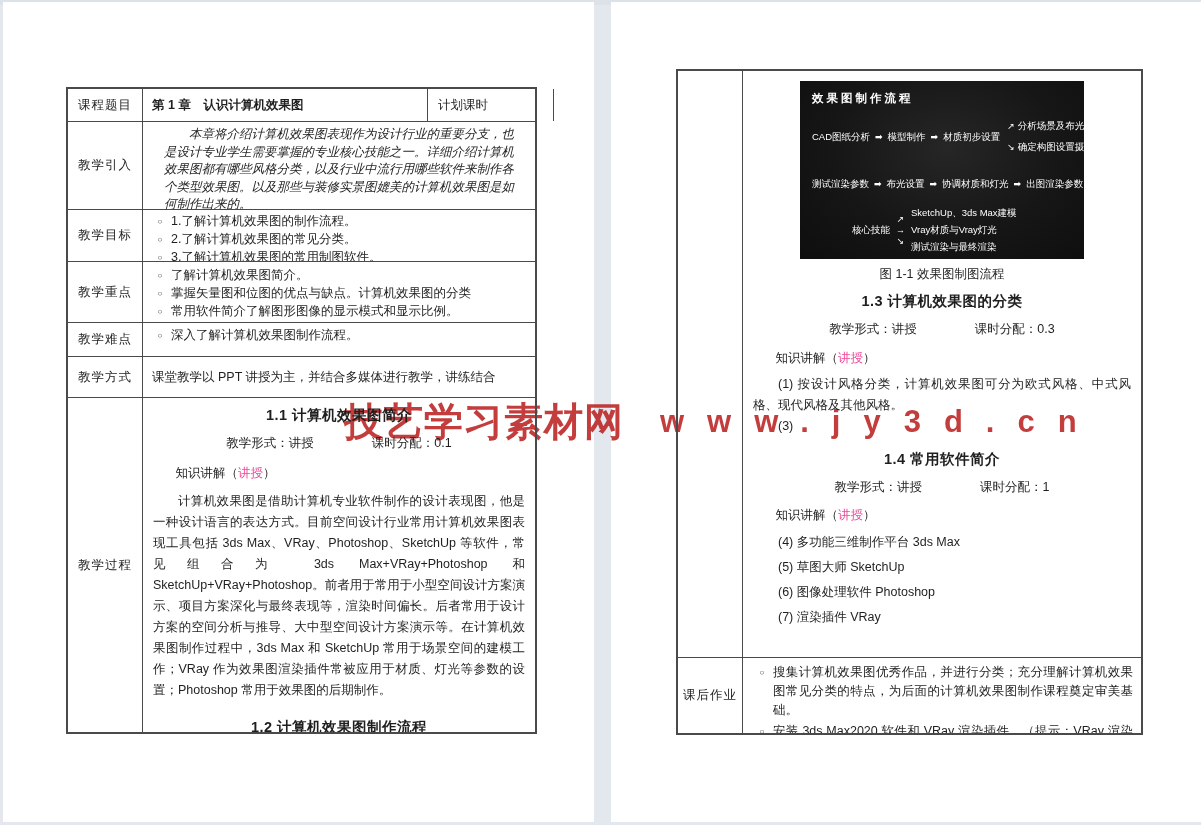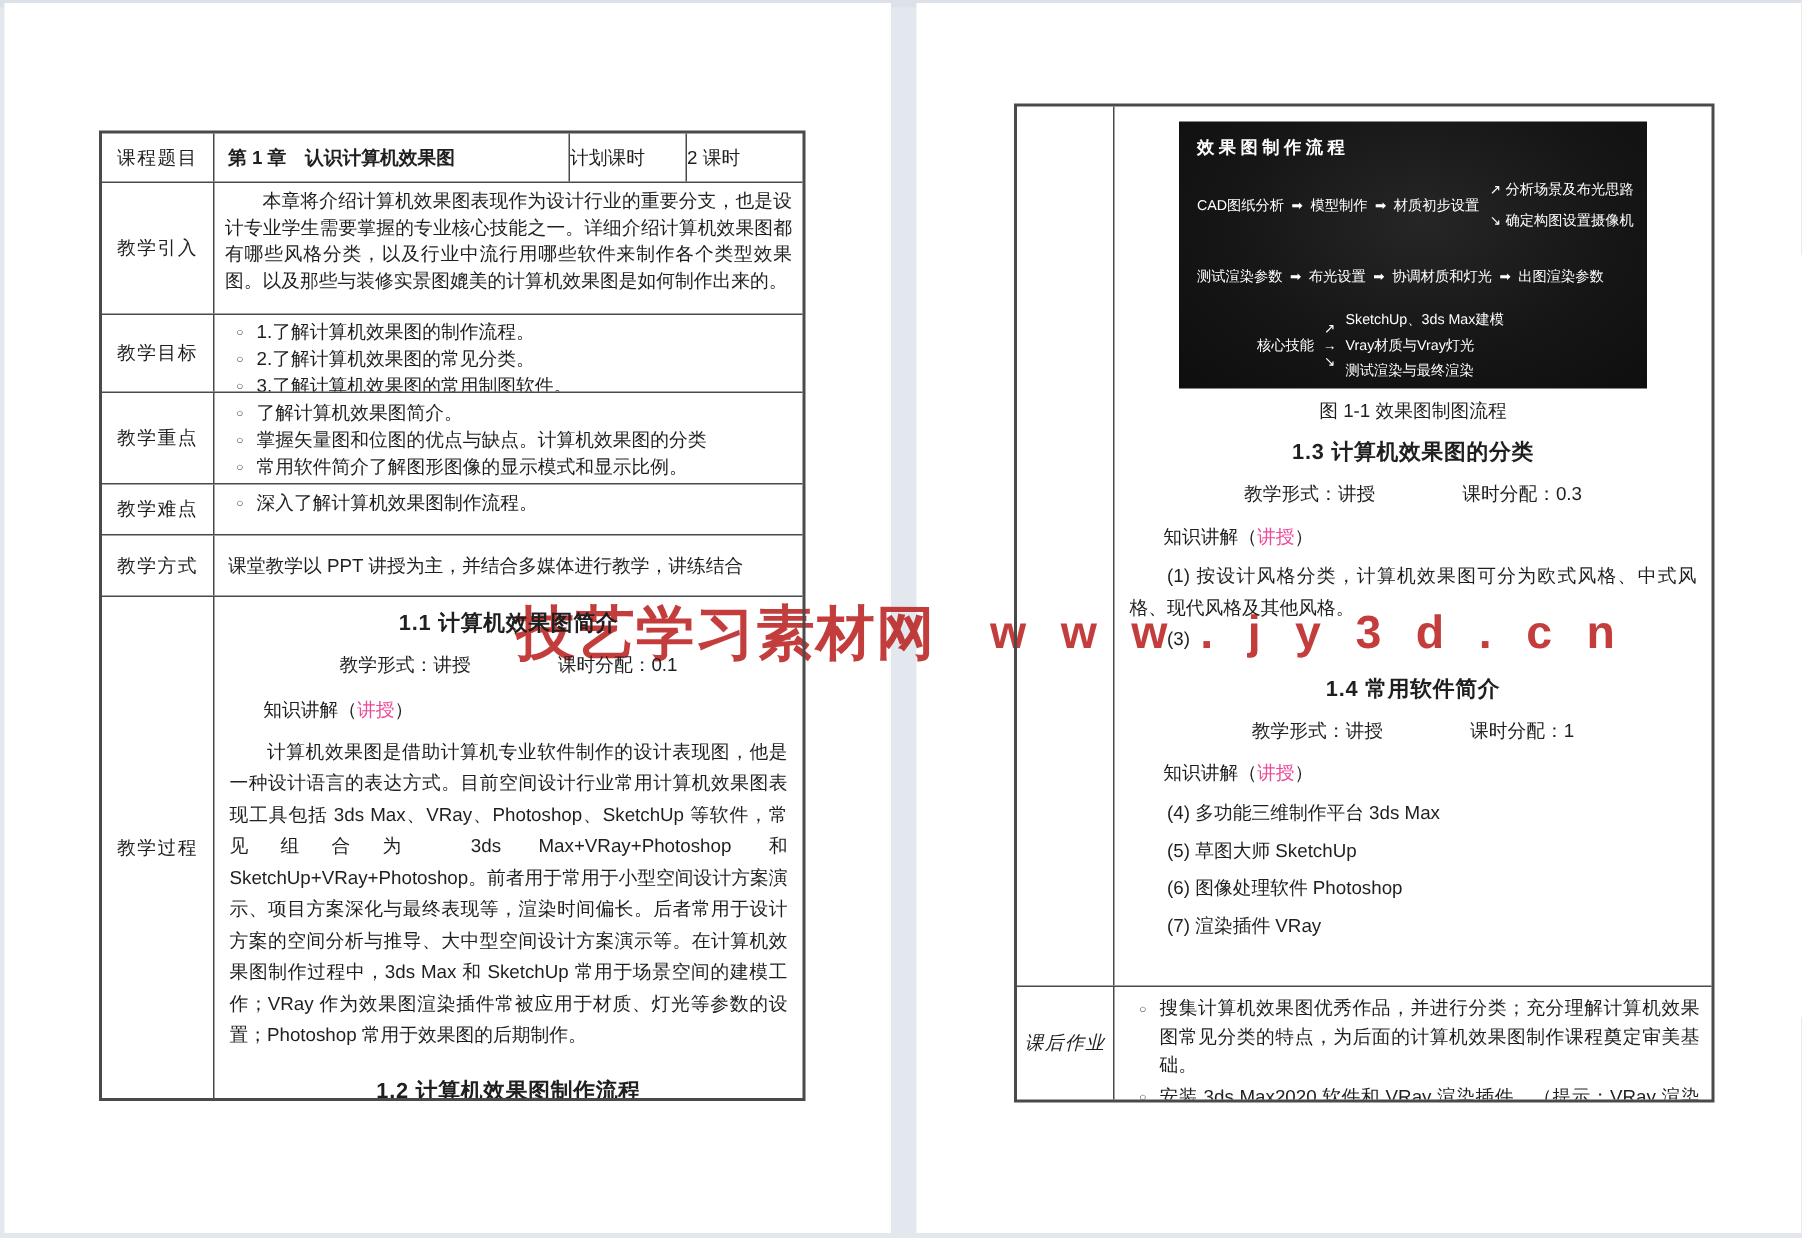--- a/index.html
+++ b/index.html
@@ -11,66 +11,66 @@
   .page-left{left:3px;width:591px;}
   .page-right{left:611px;width:590px;}
   .gap{position:absolute;left:594px;top:5px;width:17px;height:820px;background:#e3e8ee;}
 
   .tbl{position:relative;z-index:2;border:2px solid #4a4a4a;color:#1f1f1f;font-size:12.5px;}
   .trow{display:flex;border-top:1px solid #4a4a4a;box-sizing:border-box;}
   .trow:first-child{border-top:none;}
   .tcell{box-sizing:border-box;border-left:1px solid #4a4a4a;overflow:hidden;}
   .tcell:first-child{border-left:none;}
   .lblcell{display:flex;align-items:center;justify-content:center;letter-spacing:1px;}
-  .padcell{padding:4px 7px;}
+  .padcell{padding:4px 21px;font-style:italic;}
 
   
   .lt-c1{width:74px;flex:none;}
   .lt-c2{width:237px;flex:none;}
   .lt-c3{width:78px;flex:none;}
   .lt-c4{flex:1;}
   .lt-wide{flex:1;}
 
   .title-cell{display:flex;align-items:center;padding-left:9px;font-weight:700;}
-  .plain-cell{display:flex;align-items:center;}
+  .plain-cell{display:flex;align-items:center;padding-left:10px;margin-left:48px;}
 
   .intro-p{line-height:17.6px;text-align:justify;text-indent:2em;}
 
   .b-line{display:flex;align-items:flex-start;line-height:17px;margin:1px 0;}
   .blt{flex:none;width:22px;text-align:center;font-size:8px;line-height:17px;color:#333;}
   .btxt{flex:1;text-align:justify;}
 
   .center-cell{display:flex;align-items:center;}
 
   .proc-cell{padding:0 10px;}
   .sec-head{text-align:center;font-weight:700;font-size:14.5px;letter-spacing:.5px;}
   .ft-line{display:flex;justify-content:center;gap:58px;}
   .kn-line{padding-left:1.8em;}
   .red{color:#ec4899;}
   .body-p{text-indent:2em;text-align:justify;line-height:21px;}
   .num-p{text-indent:2em;text-align:justify;line-height:21px;}
 
   
-  .figure{width:312px;height:178px;margin:10px auto 0 auto;color:#fff;
+  .figure{width:284px;height:178px;margin:10px auto 0 auto;color:#fff;
           background:radial-gradient(ellipse at 52% 38%, #262626 0%, #161616 55%, #0e0e0e 100%);
           box-sizing:border-box;padding:10px 8px 8px 12px;font-size:9.5px;position:relative;}
   .fig-title{font-size:11.5px;font-weight:700;letter-spacing:3px;}
   .fig-row{display:flex;align-items:center;white-space:nowrap;gap:5px;}
   .fig-row1{margin-top:14px;}
   .fig-row2{margin-top:24px;}
   .fa{font-size:9px;line-height:1;}
   .branch{display:flex;flex-direction:column;gap:8px;margin-left:2px;}
   .branch > div{display:flex;align-items:center;gap:3px;}
   .core{display:flex;align-items:center;margin-top:16px;margin-left:40px;gap:6px;}
   .core-arrows{display:flex;flex-direction:column;gap:2px;align-items:center;}
   .core-items{display:flex;flex-direction:column;gap:4px;}
   .fig-caption{text-align:center;margin-top:7px;}
 
   
-  .rt-c1{width:64px;flex:none;font-style:italic;}
+  .rt-c1{width:64px;flex:none;}
   .rt-c2{flex:1;}
   .main-cell{padding:0 10px;}
 
   .hw-line{display:flex;align-items:flex-start;line-height:19px;margin:2px 0;}
 
   .watermark{position:absolute;left:344px;top:395px;z-index:3;white-space:nowrap;
              color:#b91c1c;opacity:.85;pointer-events:none;display:flex;align-items:center;}
   .wm-cn{font-size:39px;font-weight:700;letter-spacing:1px;}
   .wm-en{font-size:31px;font-weight:700;letter-spacing:23px;margin-left:36px;}
 </style>

